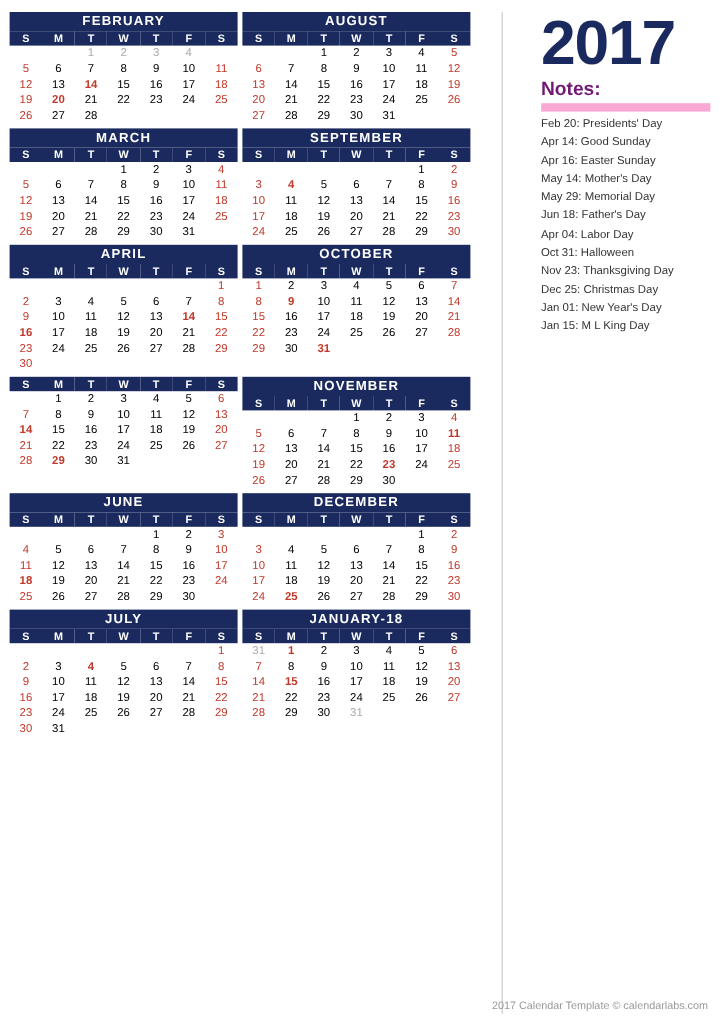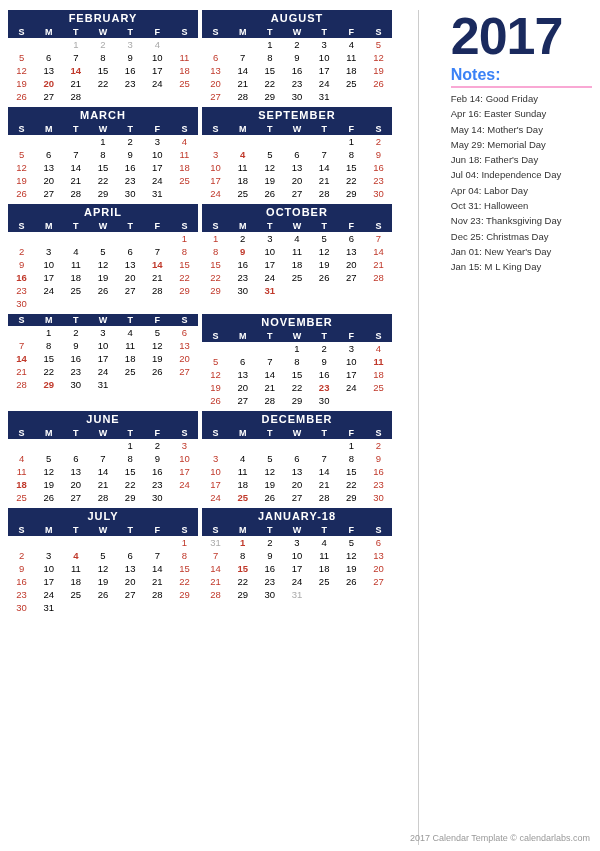--- a/index.html
+++ b/index.html
@@ -78,23 +78,23 @@
       font-size: 52px;
       font-weight: 900;
       color: #1a2a5e;
       line-height: 1;
       margin-bottom: 4px;
       letter-spacing: -1px;
     }
     .notes-title {
       font-size: 16px;
       font-weight: bold;
-      color: #3b82f6;
+      color: #701a75;
       margin-bottom: 4px;
-      border-bottom: 2px solid #f9a8d4;
+      border-bottom: 7px solid #f9a8d4;
       padding-bottom: 2px;
     }
     .note-item {
       font-size: 9.5px;
       color: #333;
       margin-bottom: 2px;
       line-height: 1.4;
     }
     .footer {
       position: absolute;
@@ -894,26 +894,26 @@
             </tbody>
           </table>
         </div>
       </div>
     </div>
   <div style="width:1px;background:#ccc;margin:0 2px;"></div>
   <div class="notes-col">
     <div class="year-title">2017</div>
     <div class="notes-title">Notes:</div>
     <div id="notes-list">
-        <div class="note-item">Feb 14: Good Friday</div>
+        <div class="note-item">Feb 20: Presidents' Day</div>
+        <div class="note-item">Apr 14: Good Sunday</div>
         <div class="note-item">Apr 16: Easter Sunday</div>
         <div class="note-item">May 14: Mother's Day</div>
         <div class="note-item">May 29: Memorial Day</div>
         <div class="note-item">Jun 18: Father's Day</div>
-        <div class="note-item">Jul 04: Independence Day</div>
         <div class="note-item">Apr 04: Labor Day</div>
         <div class="note-item">Oct 31: Halloween</div>
         <div class="note-item">Nov 23: Thanksgiving Day</div>
         <div class="note-item">Dec 25: Christmas Day</div>
         <div class="note-item">Jan 01: New Year's Day</div>
         <div class="note-item">Jan 15: M L King Day</div>
       </div>
   </div>
   <div class="footer">2017 Calendar Template © calendarlabs.com</div>
 </div>

